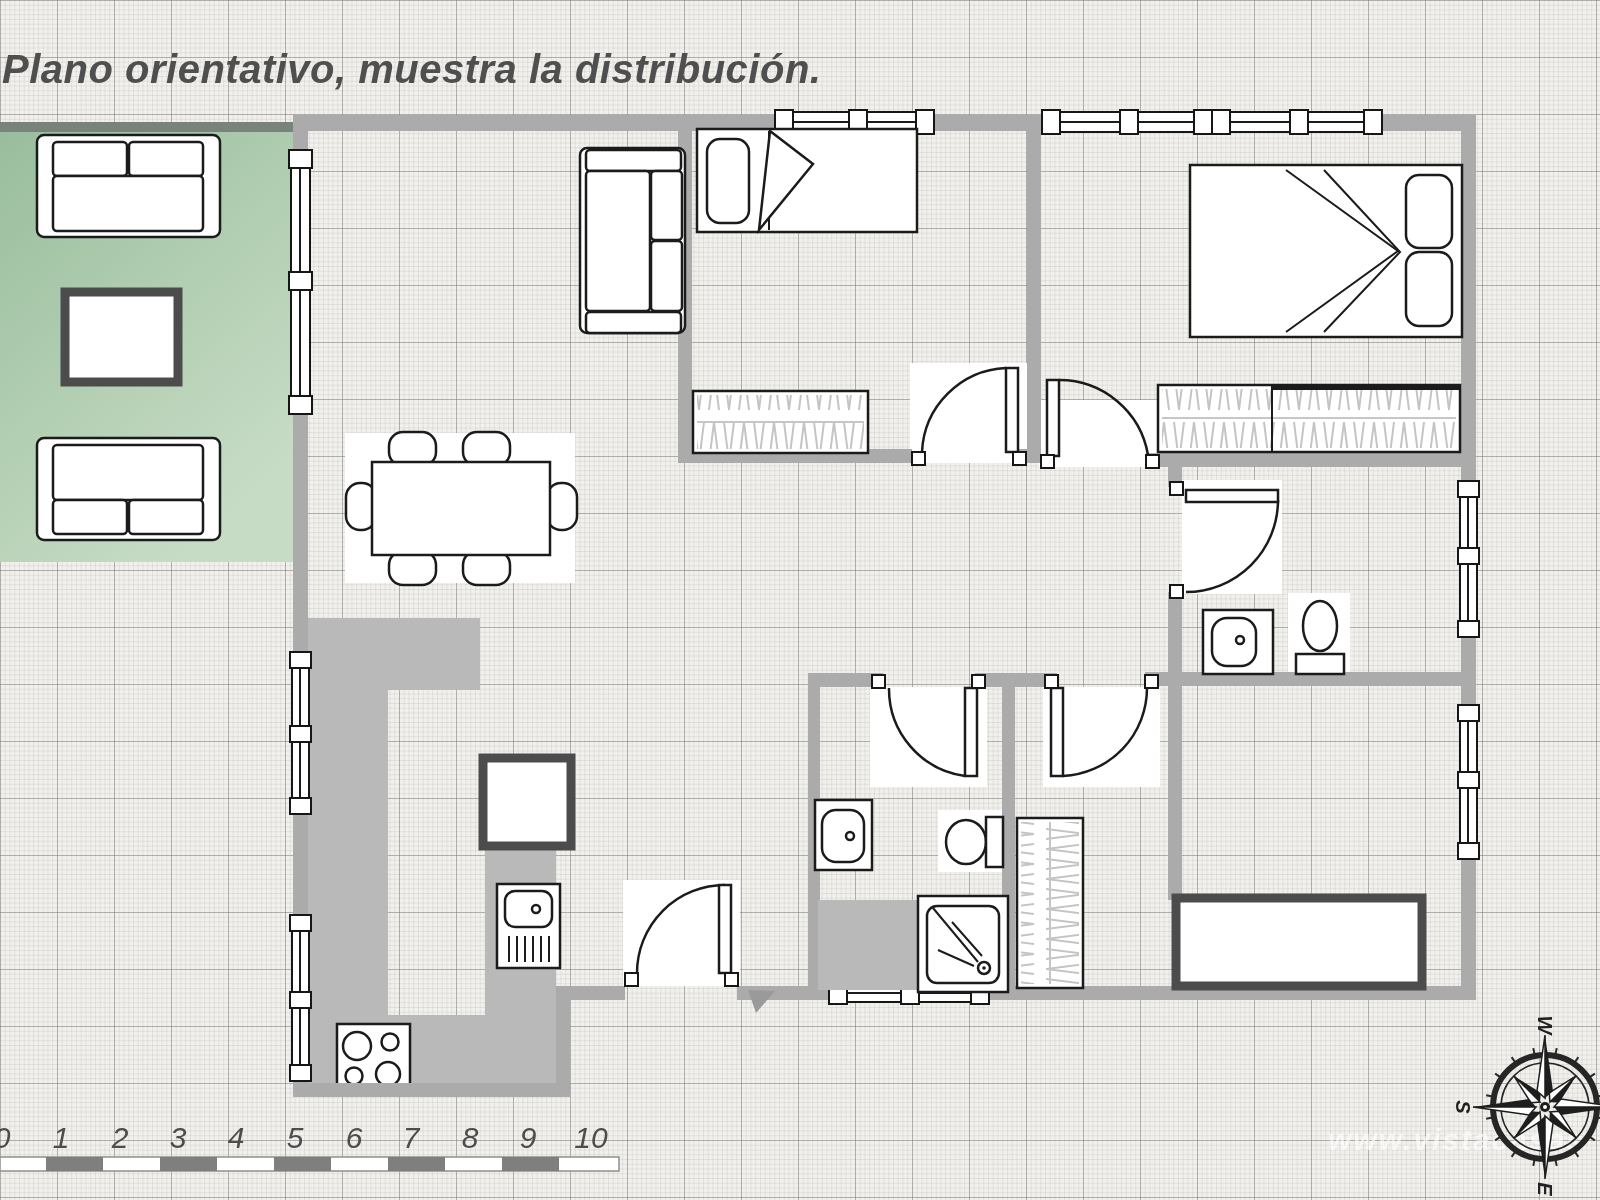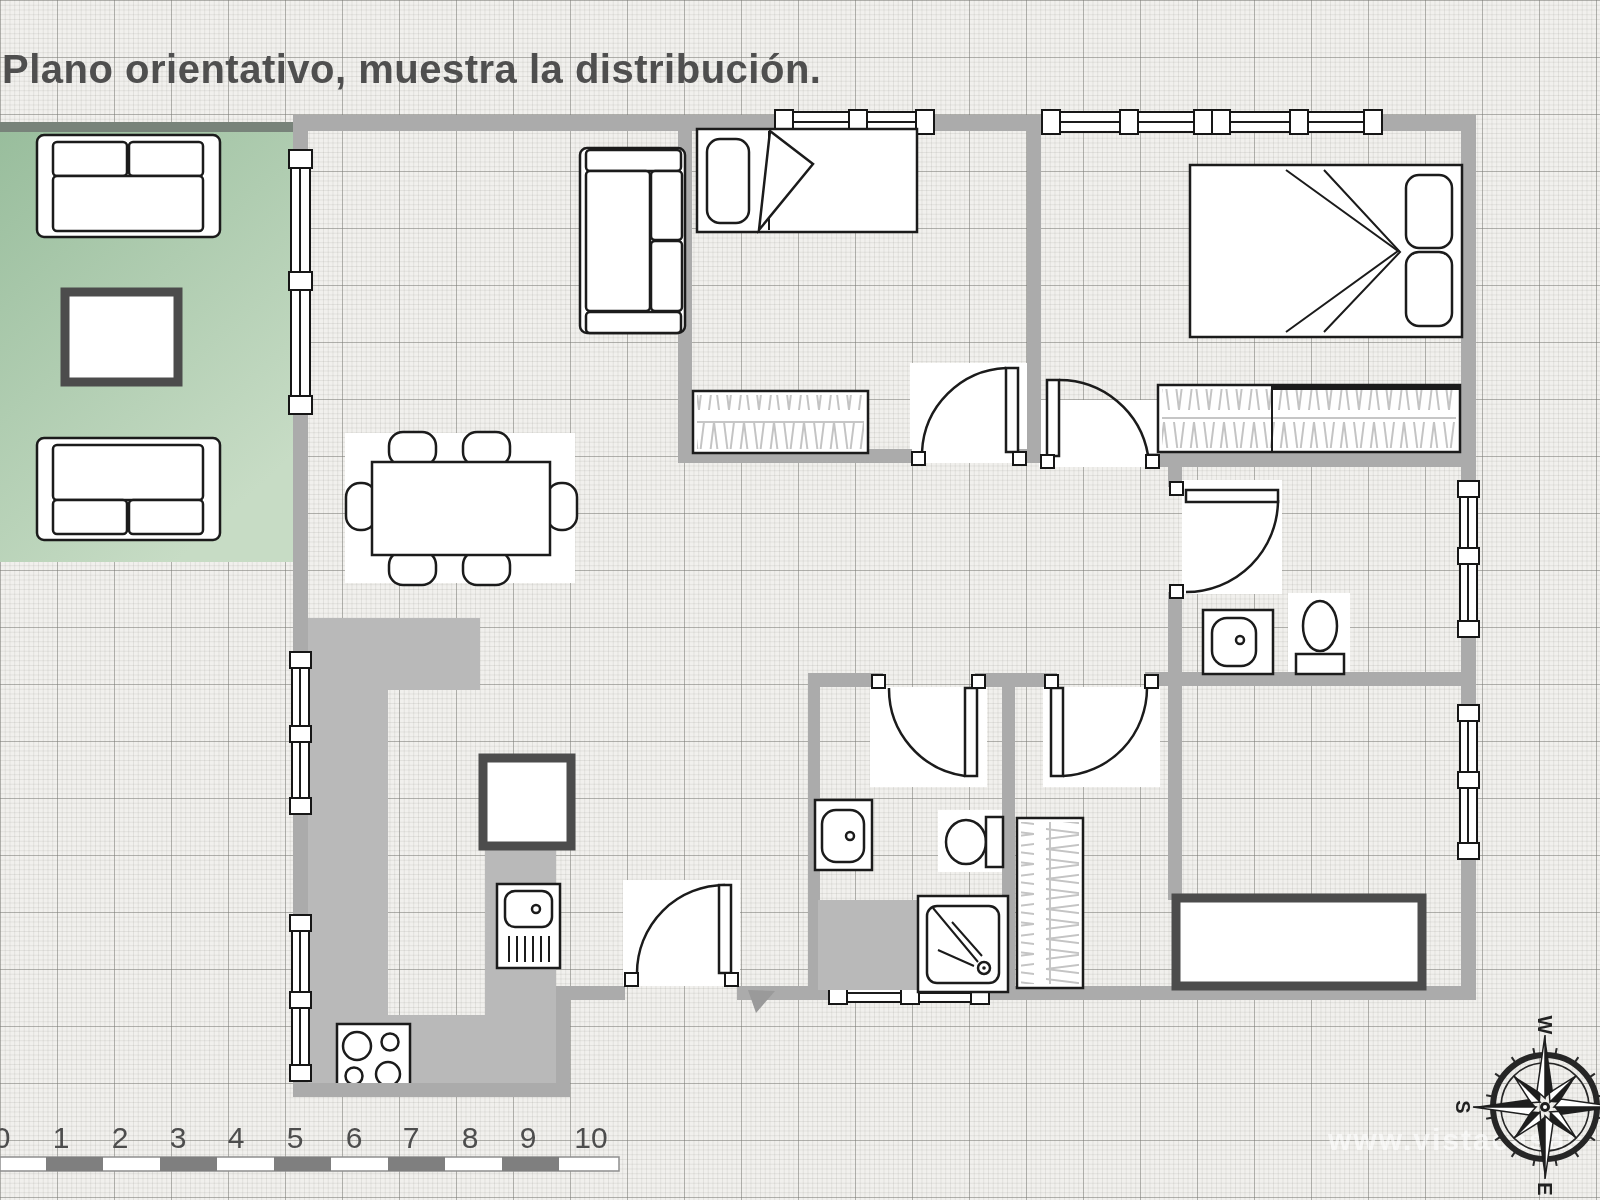--- a/index.html
+++ b/index.html
@@ -6,20 +6,21 @@
   .stage{
     position:relative;width:1600px;height:1200px;overflow:hidden;
     background-color:#f1f0ed;
     background-image:
       linear-gradient(to right, rgba(125,125,120,0.50) 1.5px, transparent 1.5px),
       linear-gradient(to bottom, rgba(125,125,120,0.50) 1.5px, transparent 1.5px),
       linear-gradient(to right, rgba(140,140,133,0.16) 1px, transparent 1px),
       linear-gradient(to bottom, rgba(140,140,133,0.16) 1px, transparent 1px);
     background-size:57px 57px,57px 57px,4.75px 4.75px,4.75px 4.75px;
     font-family:"Liberation Sans",sans-serif;
+    font-style:italic;
   }
   svg{position:absolute;left:0;top:0;}
   .wall{fill:#ababab;}
   .furn{fill:#ffffff;stroke:#1b1b1b;stroke-width:2.5;}
   .thick{fill:#ffffff;stroke:#4c4c4c;stroke-width:9;}
   .counter{fill:#b9b9b9;}
   .patch{fill:#ffffff;stroke:none;}
   .arc{fill:none;stroke:#1b1b1b;stroke-width:2.5;}
   .hinge{fill:#ffffff;stroke:#161616;stroke-width:2;}
   .win{fill:#ffffff;stroke:#161616;stroke-width:2;}

